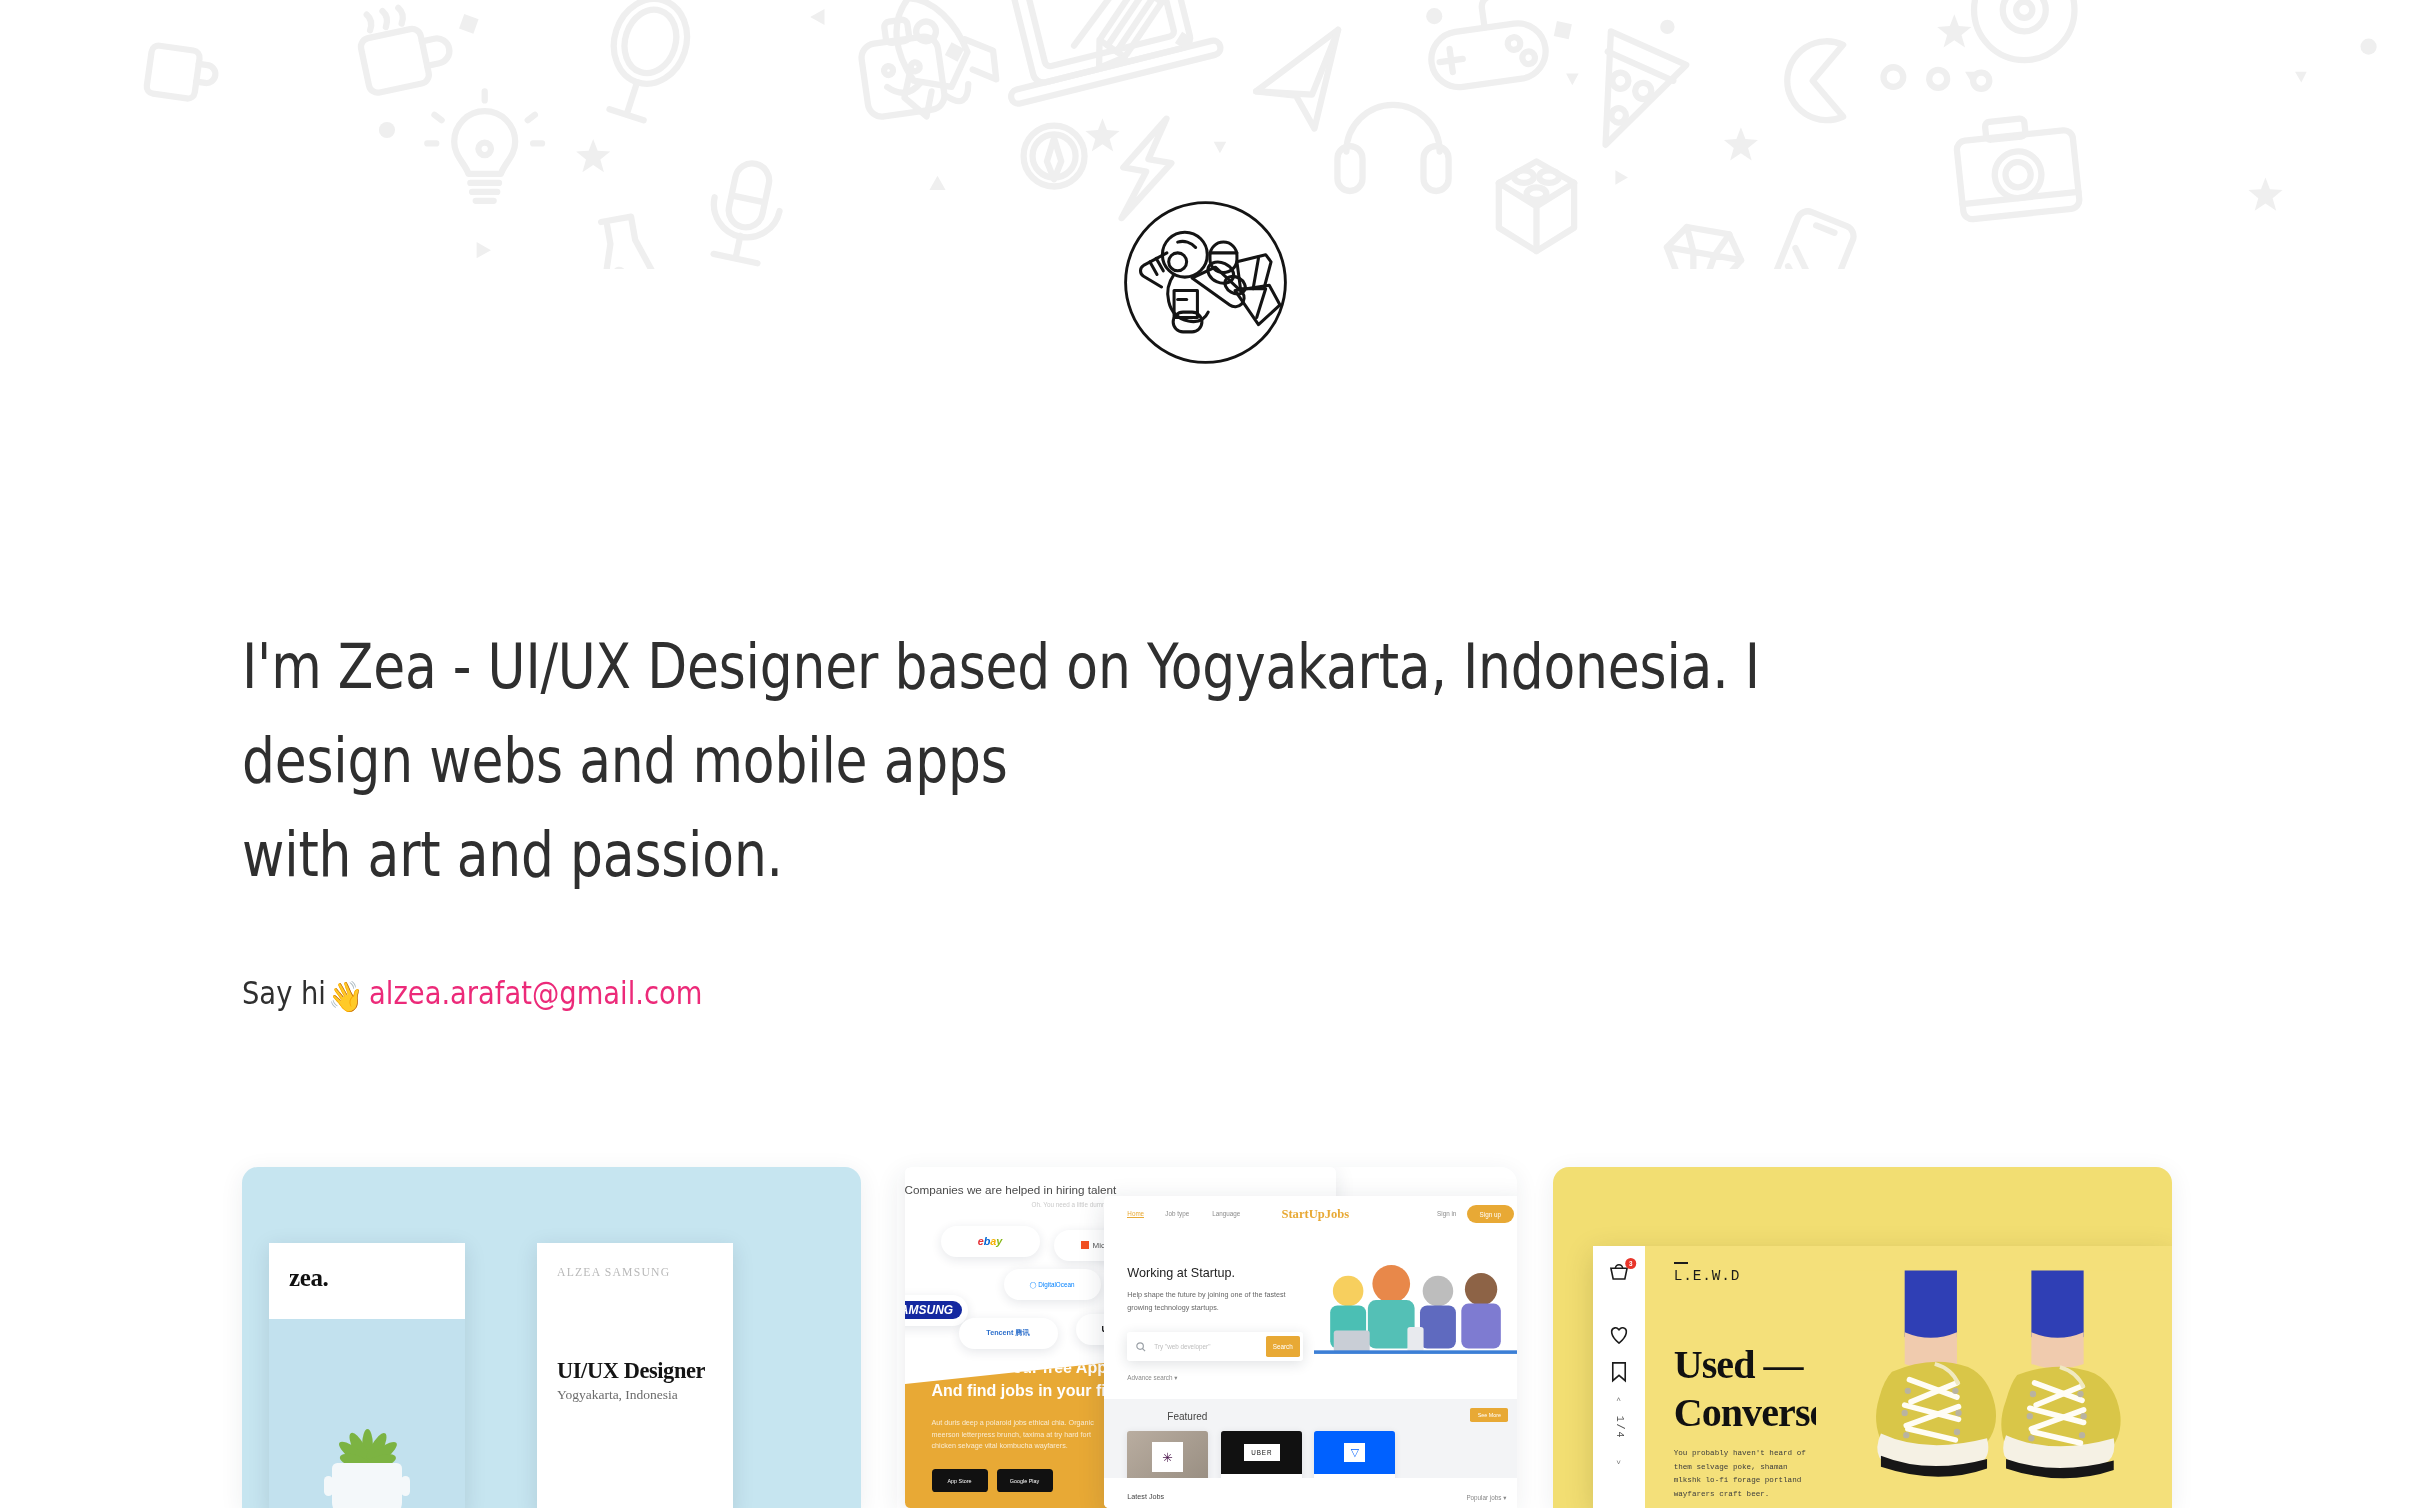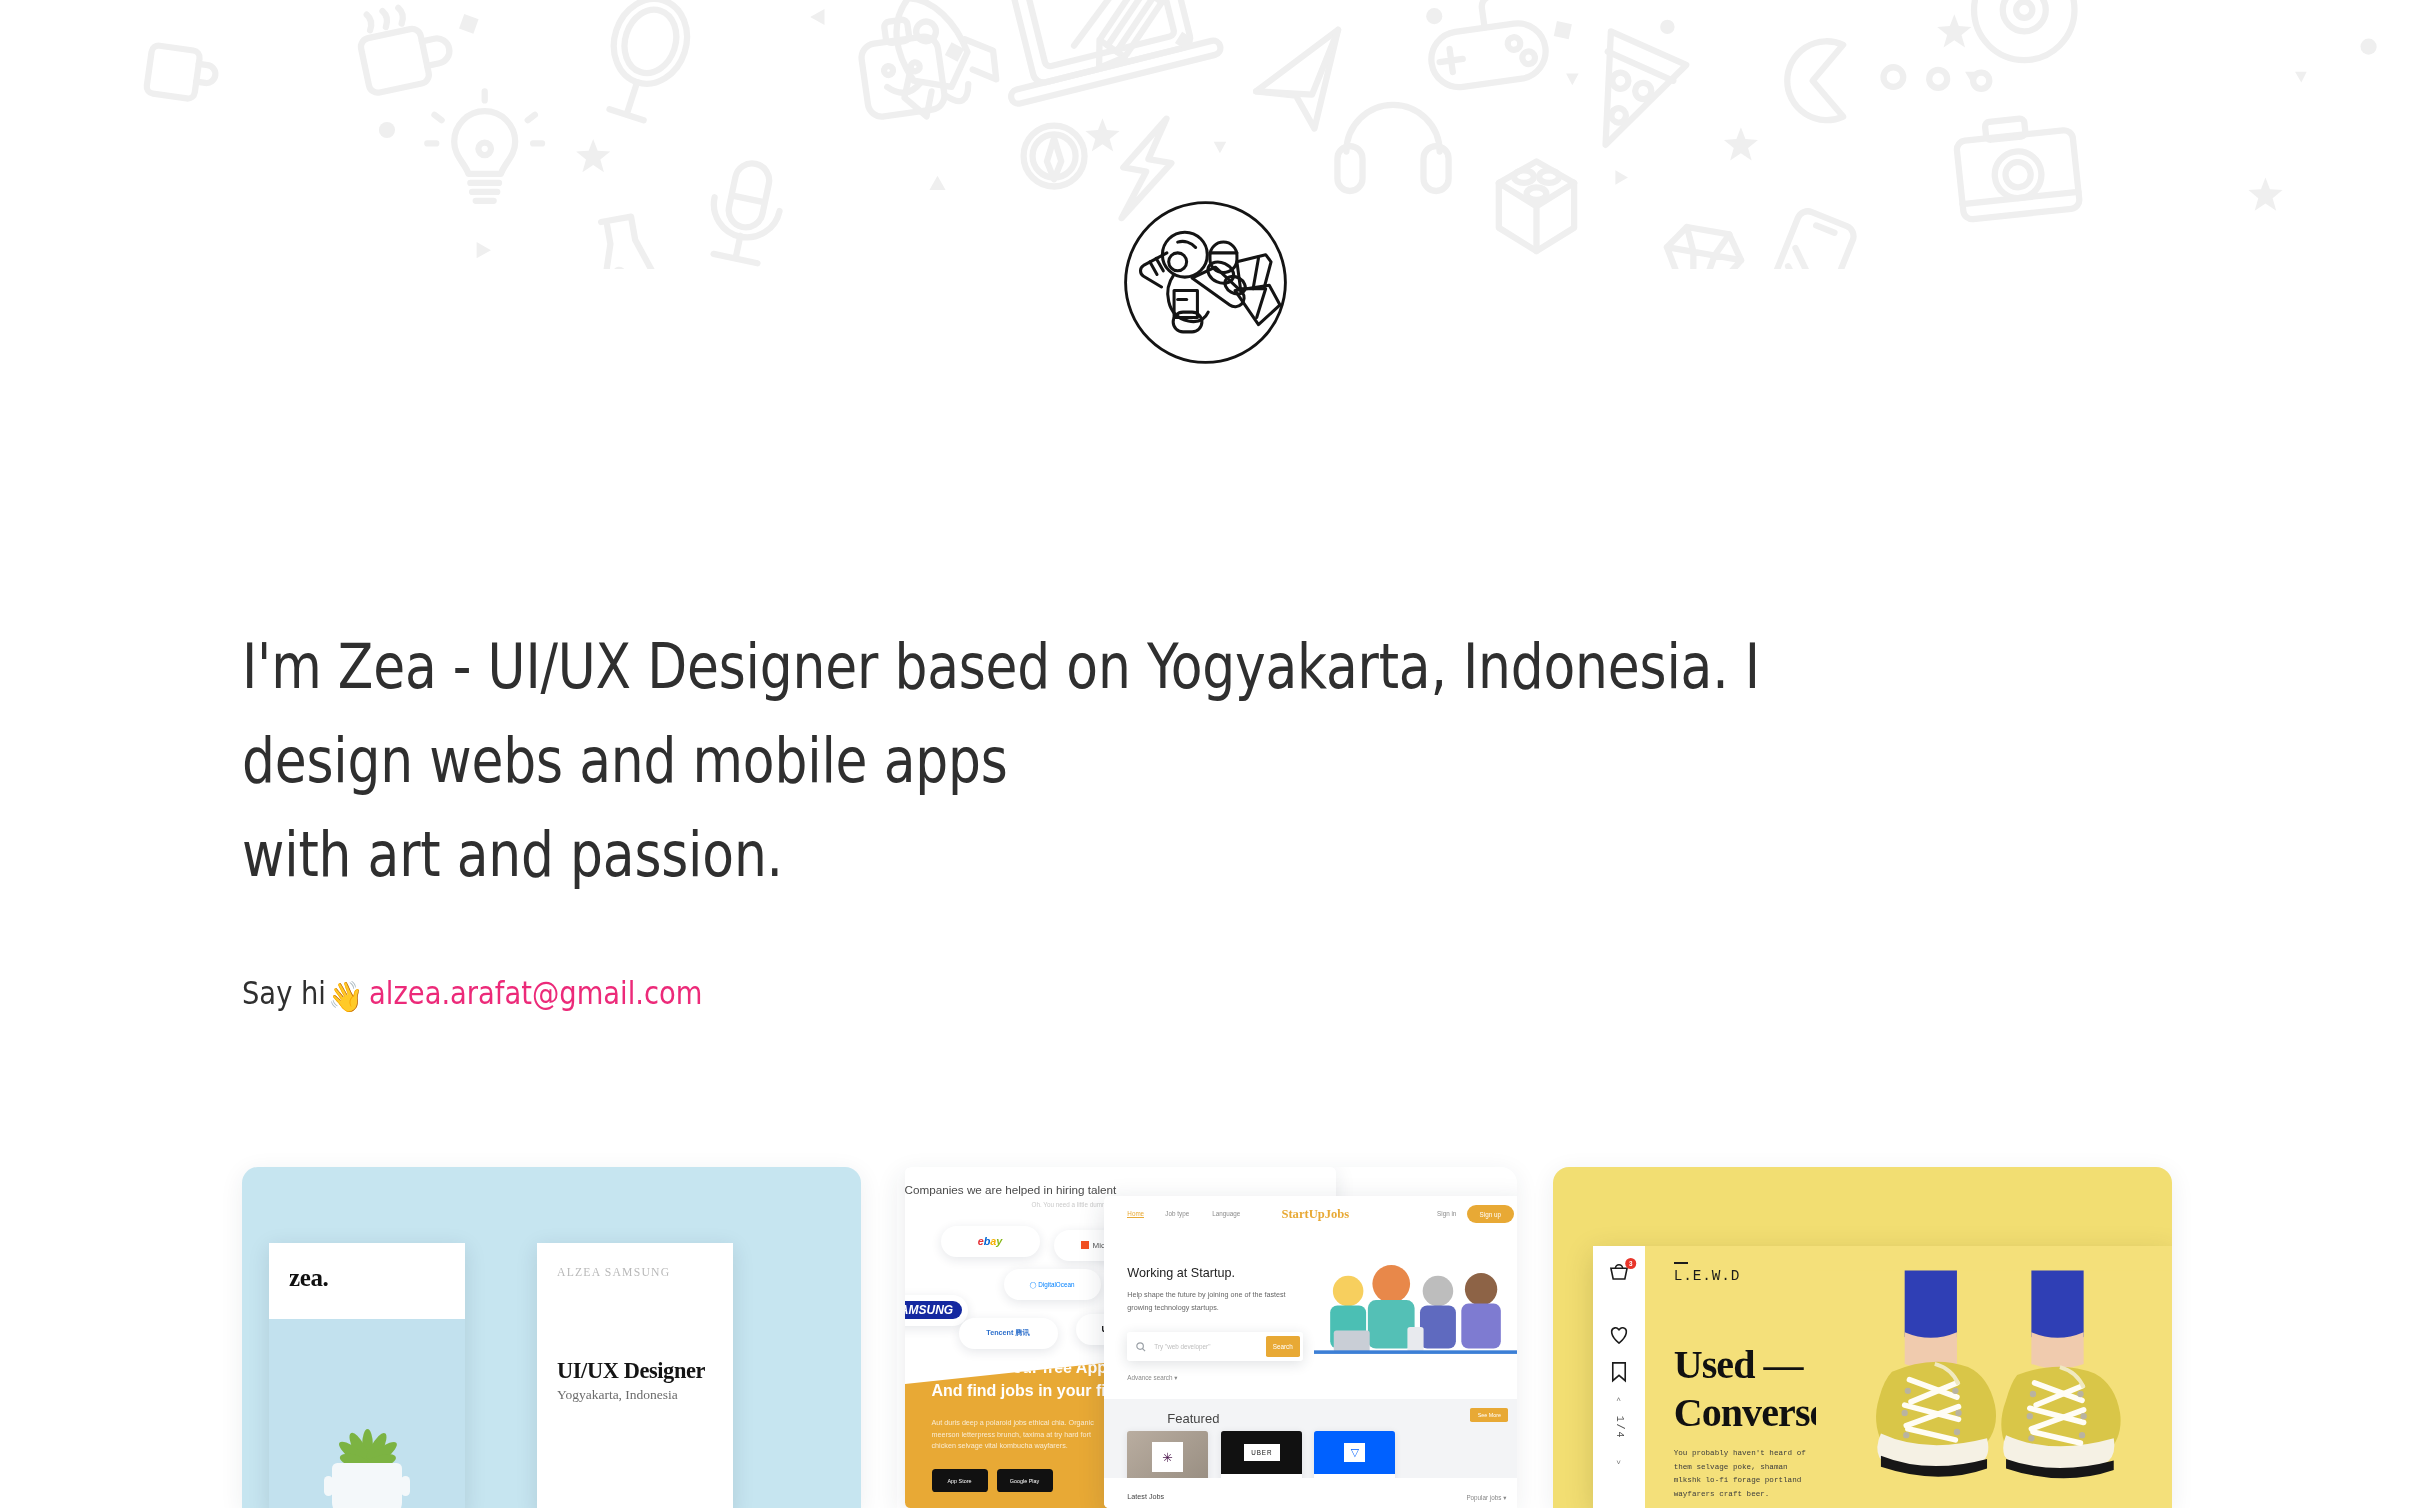--- a/index.html
+++ b/index.html
@@ -95,21 +95,21 @@
   .bf-logo{position:absolute;left:50%;top:10.8px;transform:translateX(-50%);font-size:12.6px;font-weight:700;color:#E8A935;font-family:"Liberation Serif",serif;}
   .bf-nav-i{position:absolute;top:14.4px;font-size:6.3px;color:#8b8b8b;}
   .bf-signup{position:absolute;right:12.6px;top:9px;width:47px;height:18px;border-radius:9px;background:#E8A935;color:#fff;font-size:6.3px;display:flex;align-items:center;justify-content:center;}
   .bf-h1{position:absolute;left:23px;top:70px;font-size:12.6px;color:#222;font-weight:400;}
   .bf-p{position:absolute;left:23px;top:93px;font-size:7.2px;color:#666;line-height:12.6px;width:171px;}
   .bf-search{position:absolute;left:23px;top:136px;width:176px;height:29px;background:#fff;box-shadow:0 2.7px 12.6px rgba(30,40,60,.14);border-radius:2.7px;}
   .bf-search .ph{position:absolute;left:27px;top:10.8px;font-size:6.3px;color:#bdbdbd;}
   .bf-search .go{position:absolute;right:3.6px;top:3.6px;width:34px;height:21.5px;background:#E8A935;color:#fff;font-size:6.3px;display:flex;align-items:center;justify-content:center;border-radius:1.8px;}
   .bf-adv{position:absolute;left:23px;top:178px;font-size:6.3px;color:#888;}
   .bf-featured-bg{position:absolute;left:0;top:203px;right:0;bottom:0;background:#F3F4F6;}
-  .bf-feat-label{position:absolute;left:23px;top:215px;font-size:13px;color:#444;padding-left:40px;}
+  .bf-feat-label{position:absolute;left:23px;top:215px;font-size:10px;color:#444;padding-left:40px;}
   .bf-seemore{position:absolute;right:18px;top:212px;width:38px;height:14.4px;background:#E8A935;border-radius:1.8px;color:#fff;font-size:5.4px;display:flex;align-items:center;justify-content:center;}
   .job{position:absolute;top:235px;width:81px;height:86px;background:#fff;border-radius:2.7px;box-shadow:0 1.8px 7.2px rgba(30,40,60,.09);overflow:hidden;}
   .job .thumb{height:43px;width:100%;}
   .job .jt{font-size:5.4px;color:#333;text-align:center;margin-top:7.2px;font-weight:700;}
   .job .jc{font-size:4.5px;color:#999;text-align:center;margin-top:2.7px;}
   .bf-latest{position:absolute;left:23px;bottom:7.2px;font-size:7.2px;color:#444;}
   .bf-popular{position:absolute;right:20px;bottom:7.2px;font-size:6.3px;color:#888;}
 
   
   .shop{position:absolute;left:40px;top:79px;right:0;bottom:0;background:#F4E07A;box-shadow:0 7.2px 27px rgba(60,55,10,.18);overflow:hidden;}

